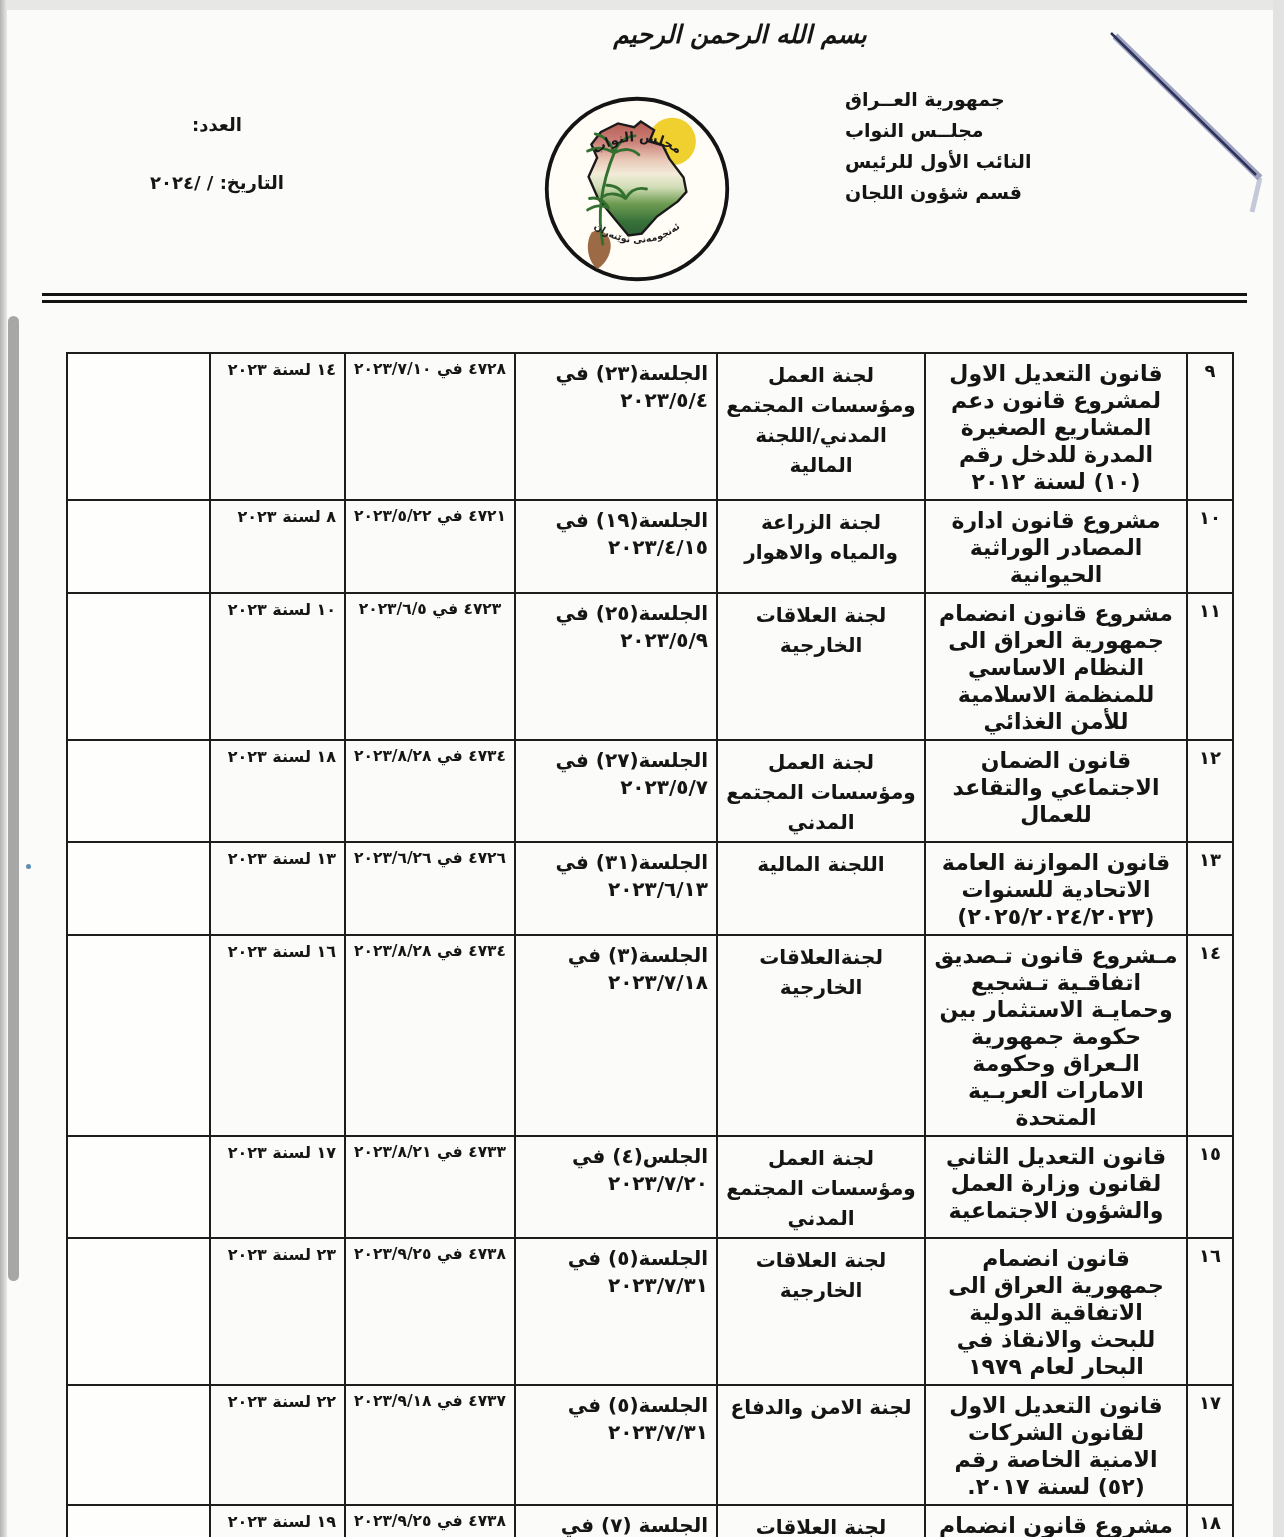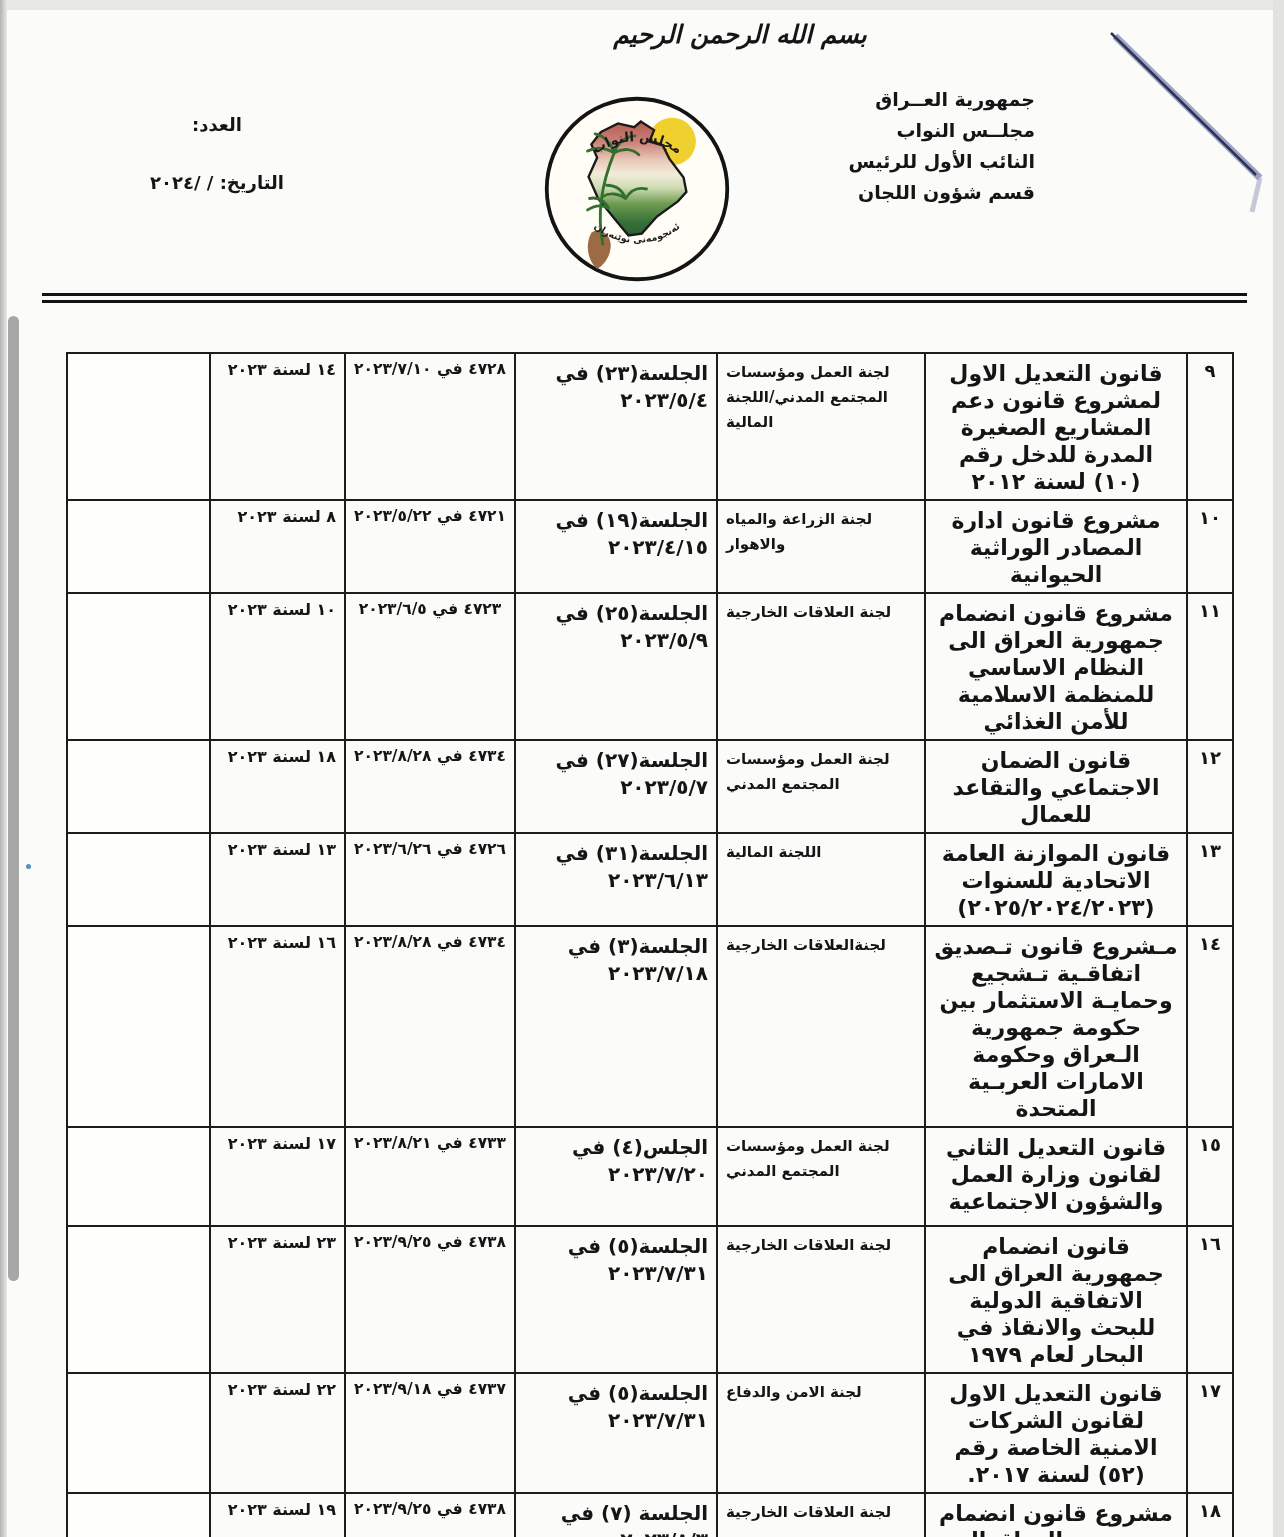--- a/index.html
+++ b/index.html
@@ -11,41 +11,41 @@
   }
   
   .edge-top{position:absolute;left:0;top:0;width:100%;height:10px;background:#e7e7e5;z-index:5;}
   .edge-left{position:absolute;left:0;top:0;width:7px;height:100%;background:linear-gradient(90deg,#b3b3b1,#e9e9e7);z-index:5;}
   .edge-right{position:absolute;right:0;top:0;width:11px;height:100%;background:#e2e2e0;z-index:5;}
   .scroll-thumb{position:absolute;left:8px;top:316px;width:11px;height:965px;background:#a7a7a7;border-radius:7px;z-index:6;}
   .speck{position:absolute;left:26px;top:864px;width:5px;height:5px;background:#5d8fb5;border-radius:50%;z-index:6;}
 
   .basmala{position:absolute;left:540px;top:20px;width:400px;text-align:center;
     font-size:25px;font-weight:bold;letter-spacing:.5px;font-style:italic;}
-  .org-block{position:absolute;left:845px;top:84px;width:190px;text-align:right;
+  .org-block{position:absolute;left:845px;top:84px;width:190px;text-align:left;
     font-size:19px;font-weight:bold;line-height:31px;}
   .nums-block{position:absolute;left:138px;top:114px;width:158px;text-align:center;
     font-size:18px;font-weight:bold;}
   .nums-block .date-line{margin-top:37px;}
 
   .logo{position:absolute;left:538px;top:94px;width:198px;height:190px;}
 
   .double-rule{position:absolute;left:42px;top:293px;width:1205px;height:4px;
     border-top:3px solid #131313;border-bottom:3px solid #131313;}
 
   .fold{position:absolute;left:1095px;top:6px;width:186px;height:218px;z-index:4;}
 
   
   table.laws{position:absolute;left:66px;top:352px;border-collapse:collapse;table-layout:fixed;
     direction:rtl;}
   table.laws td{border:2px solid #1d1d1d;vertical-align:top;font-weight:bold;
     padding:6px 8px 4px 8px;overflow:hidden;}
   td.c-no{text-align:center;font-size:18px;padding-top:8px;}
   td.c-title{text-align:center;font-size:22px;line-height:27px;}
-  td.c-committee{text-align:left;font-size:15px;line-height:25px;}
+  td.c-committee{text-align:center;font-size:20px;line-height:30px;}
   td.c-session{text-align:right;font-size:20px;line-height:27px;white-space:pre-line;padding-top:8px;}
   td.c-letter{text-align:center;font-size:15.5px;white-space:nowrap;padding-top:9px;margin-left:10px;}
   td.c-law_no{text-align:right;font-size:16px;white-space:nowrap;padding-top:9px;border-radius:20px;}
   td.c-extra{background:#fefefc;}
   #laws-body tr:nth-child(1){height:104px}
   #laws-body tr:nth-child(2){height:77px}
   #laws-body tr:nth-child(3){height:136px}
   #laws-body tr:nth-child(4){height:76px}
   #laws-body tr:nth-child(5){height:75px}
   #laws-body tr:nth-child(6){height:148px}

